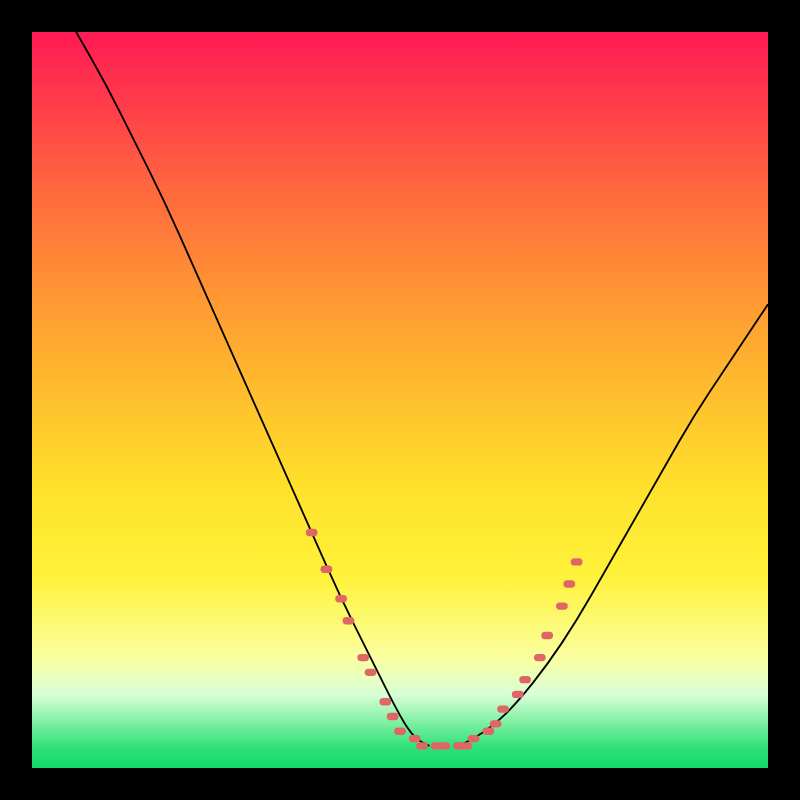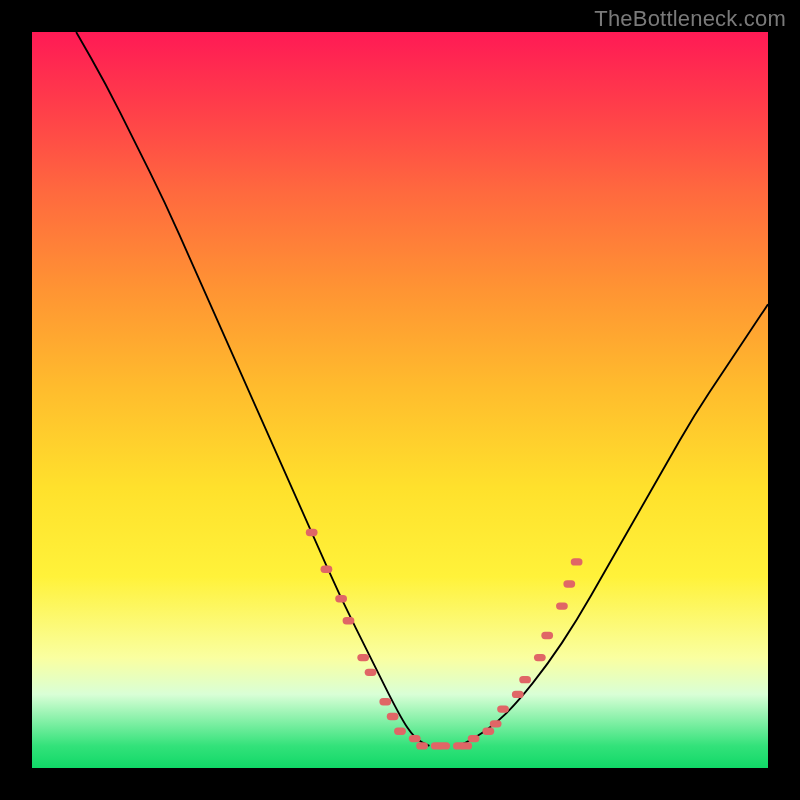--- a/index.html
+++ b/index.html
@@ -91,14 +91,13 @@
           <rect x="65.20" y="89.50" width="1.6" height="1" rx="0.5" fill="#e06666"></rect>
           <rect x="66.20" y="87.50" width="1.6" height="1" rx="0.5" fill="#e06666"></rect>
           <rect x="68.20" y="84.50" width="1.6" height="1" rx="0.5" fill="#e06666"></rect>
           <rect x="69.20" y="81.50" width="1.6" height="1" rx="0.5" fill="#e06666"></rect>
           <rect x="71.20" y="77.50" width="1.6" height="1" rx="0.5" fill="#e06666"></rect>
           <rect x="72.20" y="74.50" width="1.6" height="1" rx="0.5" fill="#e06666"></rect>
           <rect x="73.20" y="71.50" width="1.6" height="1" rx="0.5" fill="#e06666"></rect>
         </g>
     </svg>
   </div>
-  <div class="watermark">TheBottleneck.com</div>
 </div>
 
 </body></html>

